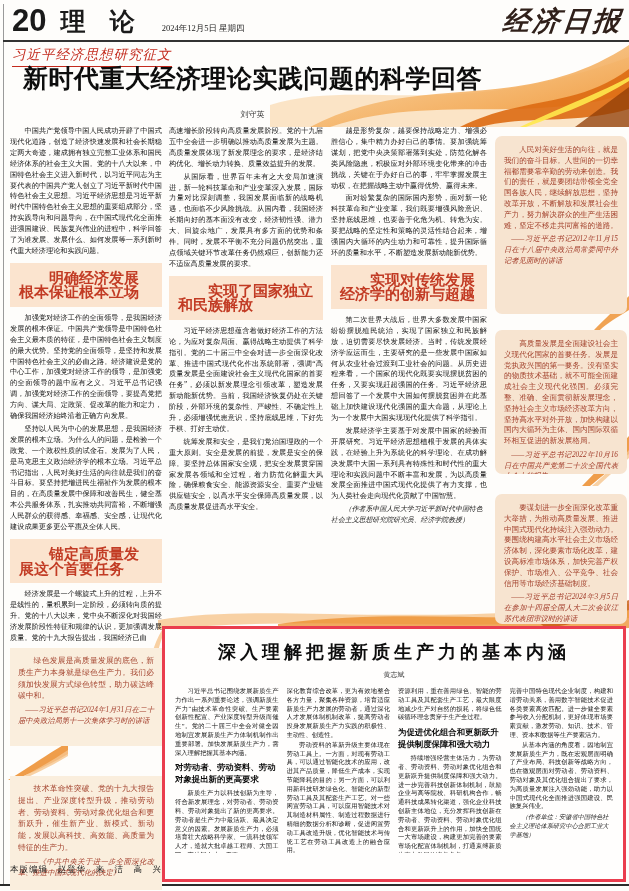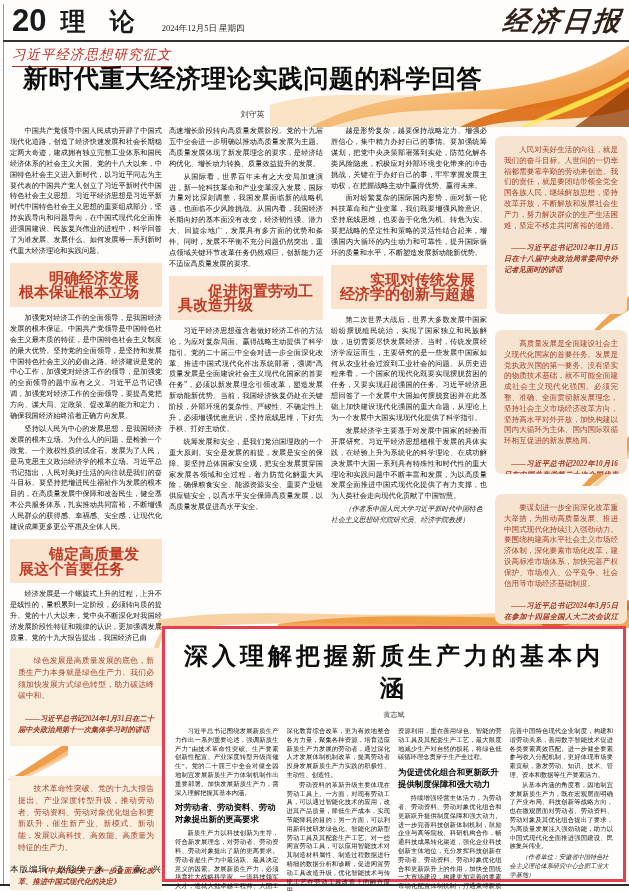--- a/index.html
+++ b/index.html
@@ -35,36 +35,36 @@
   .ph{background:#fbe4cf;color:#c23b24;font-family:"Liberation Sans","DejaVu Sans",sans-serif;
       font-weight:bold;font-size:15px;line-height:14.5px;padding:8px 9px 7px;margin:6px 0 6px;
       text-indent:2em;}
   .credit{font-size:6.9px;line-height:10.5px;font-style:italic;text-indent:2em;color:#222;margin:2px 0 0;}
   
   .lq-wrap{position:absolute;left:10px;top:648px;width:152px;}
   .lq-card{background:#faeedd;border-radius:0;padding:7px 8px;overflow:hidden;}
   .lq-card.q0{height:84px;margin-bottom:30px;}
   .lq-card.q1{height:100px;}
   .qt{font-size:7.8px;line-height:11.8px;text-align:justify;text-indent:2em;color:#a3432e;margin:0;}
-  .attr{font-size:7.3px;line-height:10.8px;font-weight:bold;font-style:italic;color:#a13a28;
-        margin:12px 0 0;text-indent:1em;text-align:justify;}
+  .attr{font-size:7.3px;line-height:10.8px;font-weight:normal;font-style:italic;color:#a13a28;
+        margin:3px 0 0;text-indent:1em;text-align:justify;}
   .editors{position:absolute;left:10px;top:864px;width:152px;font-size:8.5px;color:#1d1d1d;
         letter-spacing:1px;}
   
   .sidebar{position:absolute;left:495px;top:136px;width:132px;}
   .sq-card{background:#f7e4d0;border-radius:7px;padding:9px 9px;overflow:hidden;position:relative;}
   .sq-card.s0{height:160px;margin-bottom:16px;}
   .sq-card.s1{height:126px;margin-bottom:20px;}
   .sq-card.s2{height:112px;}
   .sq-card .qt{font-size:7.6px;line-height:10.8px;}
   .sq-card .attr{font-size:7.3px;line-height:10.6px;}
   
   .bottom-box{position:absolute;left:162px;top:626px;width:458px;height:250px;
         border:3px solid #ea3d4e;background:#fffefd;}
-  .bottom-title{margin:11px 6px 0;text-align:center;font-weight:bold;font-size:24px;
+  .bottom-title{margin:11px 6px 0;text-align:center;font-weight:bold;font-size:18px;
         letter-spacing:4px;color:#0d0d0d;font-family:"Liberation Serif","DejaVu Serif",serif;}
   .bottom-author{text-align:center;font-size:7px;color:#333;margin-top:6px;}
   .bot-cols{display:flex;gap:8px;padding:7px 10px 0;}
   .bot-col{flex:1;height:166px;overflow:hidden;}
   .bot-col .bp{font-size:6.3px;line-height:8.8px;margin-bottom:1px;}
   .bh{font-family:"Liberation Sans","DejaVu Sans",sans-serif;font-weight:bold;font-size:8.4px;
       line-height:11.5px;color:#0c0c0c;margin:5px 0 4px;}
   .bot-col .credit{font-size:6.2px;line-height:8.8px;}
   
   .deco{position:absolute;pointer-events:none;}
@@ -130,21 +130,21 @@
       <p class="bp">中国共产党领导中国人民成功开辟了中国式现代化道路，创造了经济快速发展和社会长期稳定两大奇迹，建成拥有独立完整工业体系和国民经济体系的社会主义大国。党的十八大以来，中国特色社会主义进入新时代，以习近平同志为主要代表的中国共产党人创立了习近平新时代中国特色社会主义思想。习近平经济思想是习近平新时代中国特色社会主义思想的重要组成部分，坚持实践导向和问题导向，在中国式现代化全面推进强国建设、民族复兴伟业的进程中，科学回答了为谁发展、发展什么、如何发展等一系列新时代重大经济理论和实践问题。</p>
       <div class="ph">明确经济发展根本保证根本立场</div>
       <p class="bp">加强党对经济工作的全面领导，是我国经济发展的根本保证。中国共产党领导是中国特色社会主义最本质的特征，是中国特色社会主义制度的最大优势。坚持党的全面领导，是坚持和发展中国特色社会主义的必由之路。经济建设是党的中心工作，加强党对经济工作的领导，是加强党的全面领导的题中应有之义。习近平总书记强调，加强党对经济工作的全面领导，要提高党把方向、谋大局、定政策、促改革的能力和定力，确保我国经济始终沿着正确方向发展。</p>
       <p class="bp">坚持以人民为中心的发展思想，是我国经济发展的根本立场。为什么人的问题，是检验一个政党、一个政权性质的试金石。发展为了人民，是马克思主义政治经济学的根本立场。习近平总书记指出，人民对美好生活的向往就是我们的奋斗目标。要坚持把增进民生福祉作为发展的根本目的，在高质量发展中保障和改善民生，健全基本公共服务体系，扎实推动共同富裕，不断增强人民群众的获得感、幸福感、安全感，让现代化建设成果更多更公平惠及全体人民。</p>
       <div class="ph">锚定高质量发展这个首要任务</div>
       <p class="bp">经济发展是一个螺旋式上升的过程，上升不是线性的，量积累到一定阶段，必须转向质的提升。党的十八大以来，党中央不断深化对我国经济发展阶段性特征和规律的认识，更加强调发展质量。党的十九大报告提出，我国经济已由</p>
     </div>
   <div class="col col-2">
       <p class="bp ni">高速增长阶段转向高质量发展阶段。党的十九届五中全会进一步明确以推动高质量发展为主题。高质量发展体现了新发展理念的要求，是经济结构优化、增长动力转换、质量效益提升的发展。</p>
       <p class="bp">从国际看，世界百年未有之大变局加速演进，新一轮科技革命和产业变革深入发展，国际力量对比深刻调整，我国发展面临新的战略机遇，也面临不少风险挑战。从国内看，我国经济长期向好的基本面没有改变，经济韧性强、潜力大、回旋余地广，发展具有多方面的优势和条件。同时，发展不平衡不充分问题仍然突出，重点领域关键环节改革任务仍然艰巨，创新能力还不适应高质量发展的要求。</p>
-      <div class="ph">促进闲置劳动工具改造升级</div>
+      <div class="ph">实现了国家独立和民族解放</div>
       <p class="bp">习近平经济思想蕴含着做好经济工作的方法论，为应对复杂局面、赢得战略主动提供了科学指引。党的二十届三中全会对进一步全面深化改革、推进中国式现代化作出系统部署，强调“高质量发展是全面建设社会主义现代化国家的首要任务”，必须以新发展理念引领改革，塑造发展新动能新优势。当前，我国经济恢复仍处在关键阶段，外部环境的复杂性、严峻性、不确定性上升，必须增强忧患意识，坚持底线思维，下好先手棋、打好主动仗。</p>
       <p class="bp">统筹发展和安全，是我们党治国理政的一个重大原则。安全是发展的前提，发展是安全的保障。要坚持总体国家安全观，把安全发展贯穿国家发展各领域和全过程，着力防范化解重大风险，确保粮食安全、能源资源安全、重要产业链供应链安全，以高水平安全保障高质量发展，以高质量发展促进高水平安全。</p>
     </div>
   <div class="col col-3">
       <p class="bp">越是形势复杂，越要保持战略定力、增强必胜信心，集中精力办好自己的事情。要加强统筹谋划，把党中央决策部署落到实处，防范化解各类风险隐患，积极应对外部环境变化带来的冲击挑战，关键在于办好自己的事，牢牢掌握发展主动权，在把握战略主动中赢得优势、赢得未来。</p>
       <p class="bp">面对纷繁复杂的国际国内形势，面对新一轮科技革命和产业变革，我们既要增强风险意识、坚持底线思维，也要善于化危为机、转危为安。要把战略的坚定性和策略的灵活性结合起来，增强国内大循环的内生动力和可靠性，提升国际循环的质量和水平，不断塑造发展新动能新优势。</p>
       <div class="ph">实现对传统发展经济学的创新与超越</div>
       <p class="bp">第二次世界大战后，世界大多数发展中国家纷纷摆脱殖民统治，实现了国家独立和民族解放，迫切需要尽快发展经济。当时，传统发展经济学应运而生，主要研究的是一些发展中国家如何从农业社会过渡到工业社会的问题。从历史进程来看，一个国家的现代化既要实现摆脱贫困的任务，又要实现赶超强国的任务。习近平经济思想回答了一个发展中大国如何摆脱贫困并在此基础上加快建设现代化强国的重大命题，从理论上为一个发展中大国实现现代化提供了科学指引。</p>
       <p class="bp">发展经济学主要基于对发展中国家的经验而开展研究。习近平经济思想植根于发展的具体实践，在经验上升为系统化的科学理论、在成功解决发展中大国一系列具有特殊性和时代性的重大理论和实践问题中不断丰富和发展，为以高质量发展全面推进中国式现代化提供了有力支撑，也为人类社会走向现代化贡献了中国智慧。</p>
       <div class="credit">（作者系中国人民大学习近平新时代中国特色社会主义思想研究院研究员、经济学院教授）</div>

